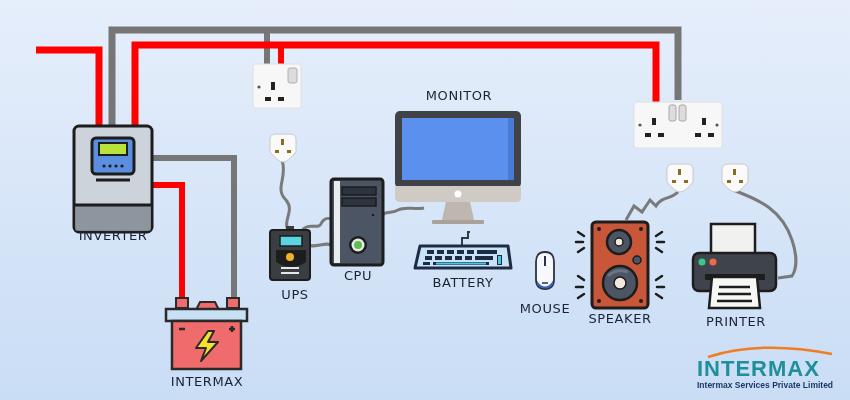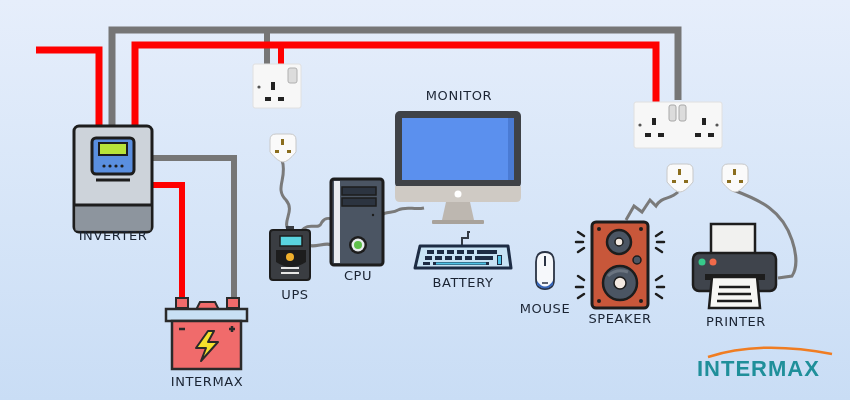--- a/index.html
+++ b/index.html
@@ -228,13 +228,14 @@
 <div class="label" style="left:295px; top:287px;">UPS</div>
 <div class="label" style="left:358px; top:268px;">CPU</div>
 <div class="label" style="left:459px; top:88px;">MONITOR</div>
 <div class="label" style="left:463px; top:275px;">BATTERY</div>
 <div class="label" style="left:545px; top:301px;">MOUSE</div>
 <div class="label" style="left:620px; top:311px;">SPEAKER</div>
 <div class="label" style="left:736px; top:314px;">PRINTER</div>
 
 <div class="logo">
   <div class="logo-main">INTERMAX</div>
+  <div class="logo-sub">Intermax Services Private Limited</div>
 </div>
 
 </body></html>

